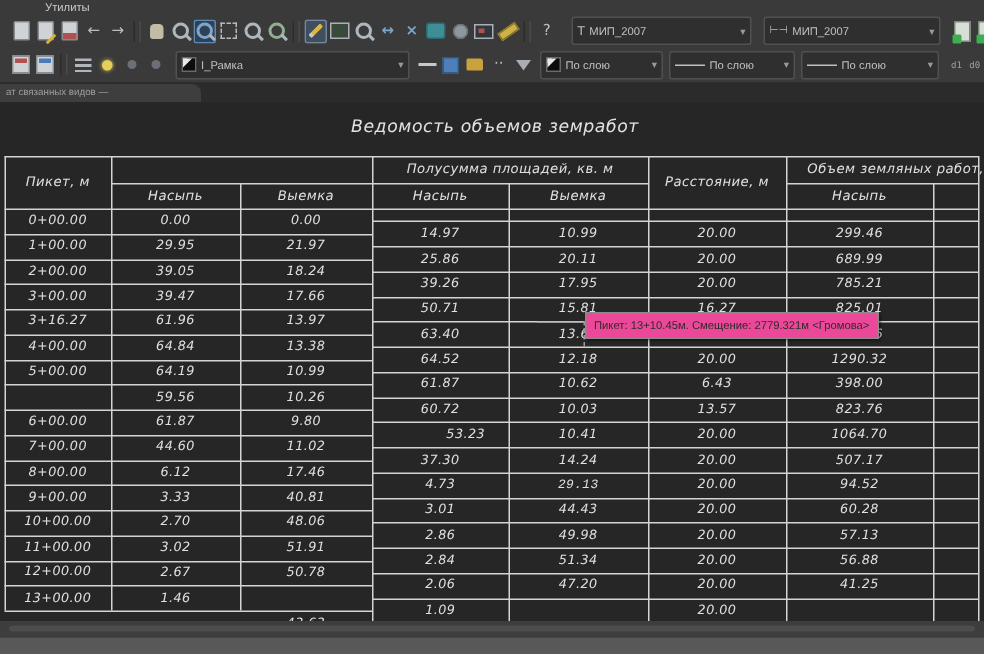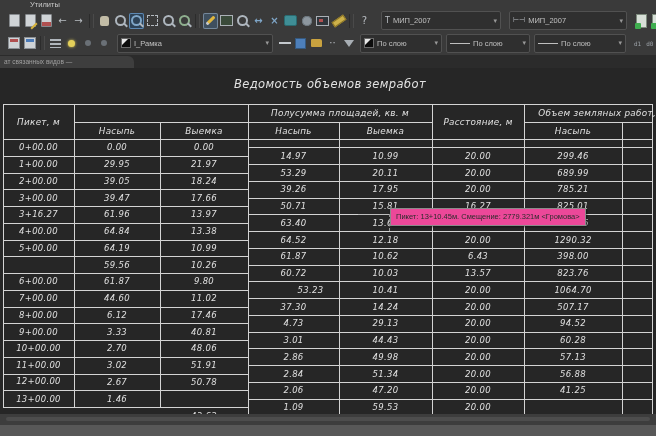--- a/index.html
+++ b/index.html
@@ -356,21 +356,21 @@
         <div class="tc" style="left: 0px; top: 269px; width: 71px; height: 16.75px;">12+00.00</div>
         <div class="tc" style="left: 71px; top: 269.5px; width: 86px; height: 16.75px;">2.67</div>
         <div class="tc" style="left: 157px; top: 269.5px; width: 88px; height: 16.75px;">50.78</div>
         <div class="tc" style="left: 0px; top: 286.25px; width: 71px; height: 16.75px;">13+00.00</div>
         <div class="tc" style="left: 71px; top: 286.25px; width: 86px; height: 16.75px;">1.46</div>
         <div class="tc" style="left: 157px; top: 304px; width: 88px; height: 16.75px;">43.63</div>
         <div class="tc" style="left: 245px; top: 43.4px; width: 91px; height: 16.75px;">14.97</div>
         <div class="tc" style="left: 336px; top: 43.4px; width: 93px; height: 16.75px;">10.99</div>
         <div class="tc" style="left: 429px; top: 43.4px; width: 92px; height: 16.75px;">20.00</div>
         <div class="tc" style="left: 521px; top: 43.4px; width: 98px; height: 16.75px;">299.46</div>
-        <div class="tc" style="left: 245px; top: 60.15px; width: 91px; height: 16.75px;">53.29</div>
+        <div class="tc" style="left: 245px; top: 60.15px; width: 91px; height: 16.75px;">25.86</div>
         <div class="tc" style="left: 336px; top: 60.15px; width: 93px; height: 16.75px;">20.11</div>
         <div class="tc" style="left: 429px; top: 60.15px; width: 92px; height: 16.75px;">20.00</div>
         <div class="tc" style="left: 521px; top: 60.15px; width: 98px; height: 16.75px;">689.99</div>
         <div class="tc" style="left: 245px; top: 76.9px; width: 91px; height: 16.75px;">39.26</div>
         <div class="tc" style="left: 336px; top: 76.9px; width: 93px; height: 16.75px;">17.95</div>
         <div class="tc" style="left: 429px; top: 76.9px; width: 92px; height: 16.75px;">20.00</div>
         <div class="tc" style="left: 521px; top: 76.9px; width: 98px; height: 16.75px;">785.21</div>
         <div class="tc" style="left: 245px; top: 93.65px; width: 91px; height: 16.75px;">50.71</div>
         <div class="tc" style="left: 336px; top: 93.65px; width: 93px; height: 16.75px;">15.81</div>
         <div class="tc" style="left: 429px; top: 93.65px; width: 92px; height: 16.75px;">16.27</div>
@@ -393,41 +393,40 @@
         <div class="tc" style="left: 521px; top: 160.65px; width: 98px; height: 16.75px;">823.76</div>
         <div class="tc" style="left: 262px; top: 177.4px; width: 91px; height: 16.75px;">53.23</div>
         <div class="tc" style="left: 336px; top: 177.4px; width: 93px; height: 16.75px;">10.41</div>
         <div class="tc" style="left: 429px; top: 177.4px; width: 92px; height: 16.75px;">20.00</div>
         <div class="tc" style="left: 521px; top: 177.4px; width: 98px; height: 16.75px;">1064.70</div>
         <div class="tc" style="left: 245px; top: 194.15px; width: 91px; height: 16.75px;">37.30</div>
         <div class="tc" style="left: 336px; top: 194.15px; width: 93px; height: 16.75px;">14.24</div>
         <div class="tc" style="left: 429px; top: 194.15px; width: 92px; height: 16.75px;">20.00</div>
         <div class="tc" style="left: 521px; top: 194.15px; width: 98px; height: 16.75px;">507.17</div>
         <div class="tc" style="left: 245px; top: 210.9px; width: 91px; height: 16.75px;">4.73</div>
-        <div class="tc" style="left: 336px; top: 210.9px; width: 93px; height: 16.75px;">29.13</div>
+        <div class="tc" style="left: 336px; top: 210.9px; width: 93px; height: 16.75px; font-family: Liberation Mono, monospace;">29.13</div>
         <div class="tc" style="left: 429px; top: 210.9px; width: 92px; height: 16.75px;">20.00</div>
         <div class="tc" style="left: 521px; top: 210.9px; width: 98px; height: 16.75px;">94.52</div>
         <div class="tc" style="left: 245px; top: 227.65px; width: 91px; height: 16.75px;">3.01</div>
         <div class="tc" style="left: 336px; top: 227.65px; width: 93px; height: 16.75px;">44.43</div>
         <div class="tc" style="left: 429px; top: 227.65px; width: 92px; height: 16.75px;">20.00</div>
         <div class="tc" style="left: 521px; top: 227.65px; width: 98px; height: 16.75px;">60.28</div>
         <div class="tc" style="left: 245px; top: 244.4px; width: 91px; height: 16.75px;">2.86</div>
         <div class="tc" style="left: 336px; top: 244.4px; width: 93px; height: 16.75px;">49.98</div>
         <div class="tc" style="left: 429px; top: 244.4px; width: 92px; height: 16.75px;">20.00</div>
         <div class="tc" style="left: 521px; top: 244.4px; width: 98px; height: 16.75px;">57.13</div>
         <div class="tc" style="left: 245px; top: 261.15px; width: 91px; height: 16.75px;">2.84</div>
         <div class="tc" style="left: 336px; top: 261.15px; width: 93px; height: 16.75px;">51.34</div>
         <div class="tc" style="left: 429px; top: 261.15px; width: 92px; height: 16.75px;">20.00</div>
         <div class="tc" style="left: 521px; top: 261.15px; width: 98px; height: 16.75px;">56.88</div>
         <div class="tc" style="left: 245px; top: 277.9px; width: 91px; height: 16.75px;">2.06</div>
         <div class="tc" style="left: 336px; top: 277.9px; width: 93px; height: 16.75px;">47.20</div>
         <div class="tc" style="left: 429px; top: 277.9px; width: 92px; height: 16.75px;">20.00</div>
         <div class="tc" style="left: 521px; top: 277.9px; width: 98px; height: 16.75px;">41.25</div>
         <div class="tc" style="left: 245px; top: 294.65px; width: 91px; height: 16.75px;">1.09</div>
-        <div class="tc" style="left: 336px; top: 294.65px; width: 93px; height: 16.75px;">59.53</div>
         <div class="tc" style="left: 429px; top: 294.65px; width: 92px; height: 16.75px;">20.00</div>
         <div class="tc" style="left: 493px; top: 294.65px; width: 98px; height: 16.75px; margin-top: 28px;">21.88</div>
         <div class="uline" style="left: 355px; top: 110.4px; width: 52px;"></div>
         <div class="vdash" style="left: 386px; top: 110.4px; height: 17px;"></div>
       </div>
     <div class="tooltip">Пикет: 13+10.45м. Смещение: 2779.321м &lt;Громова&gt;</div>
   </div>
 
   <div class="s1">
     <div class="scroll"></div>

